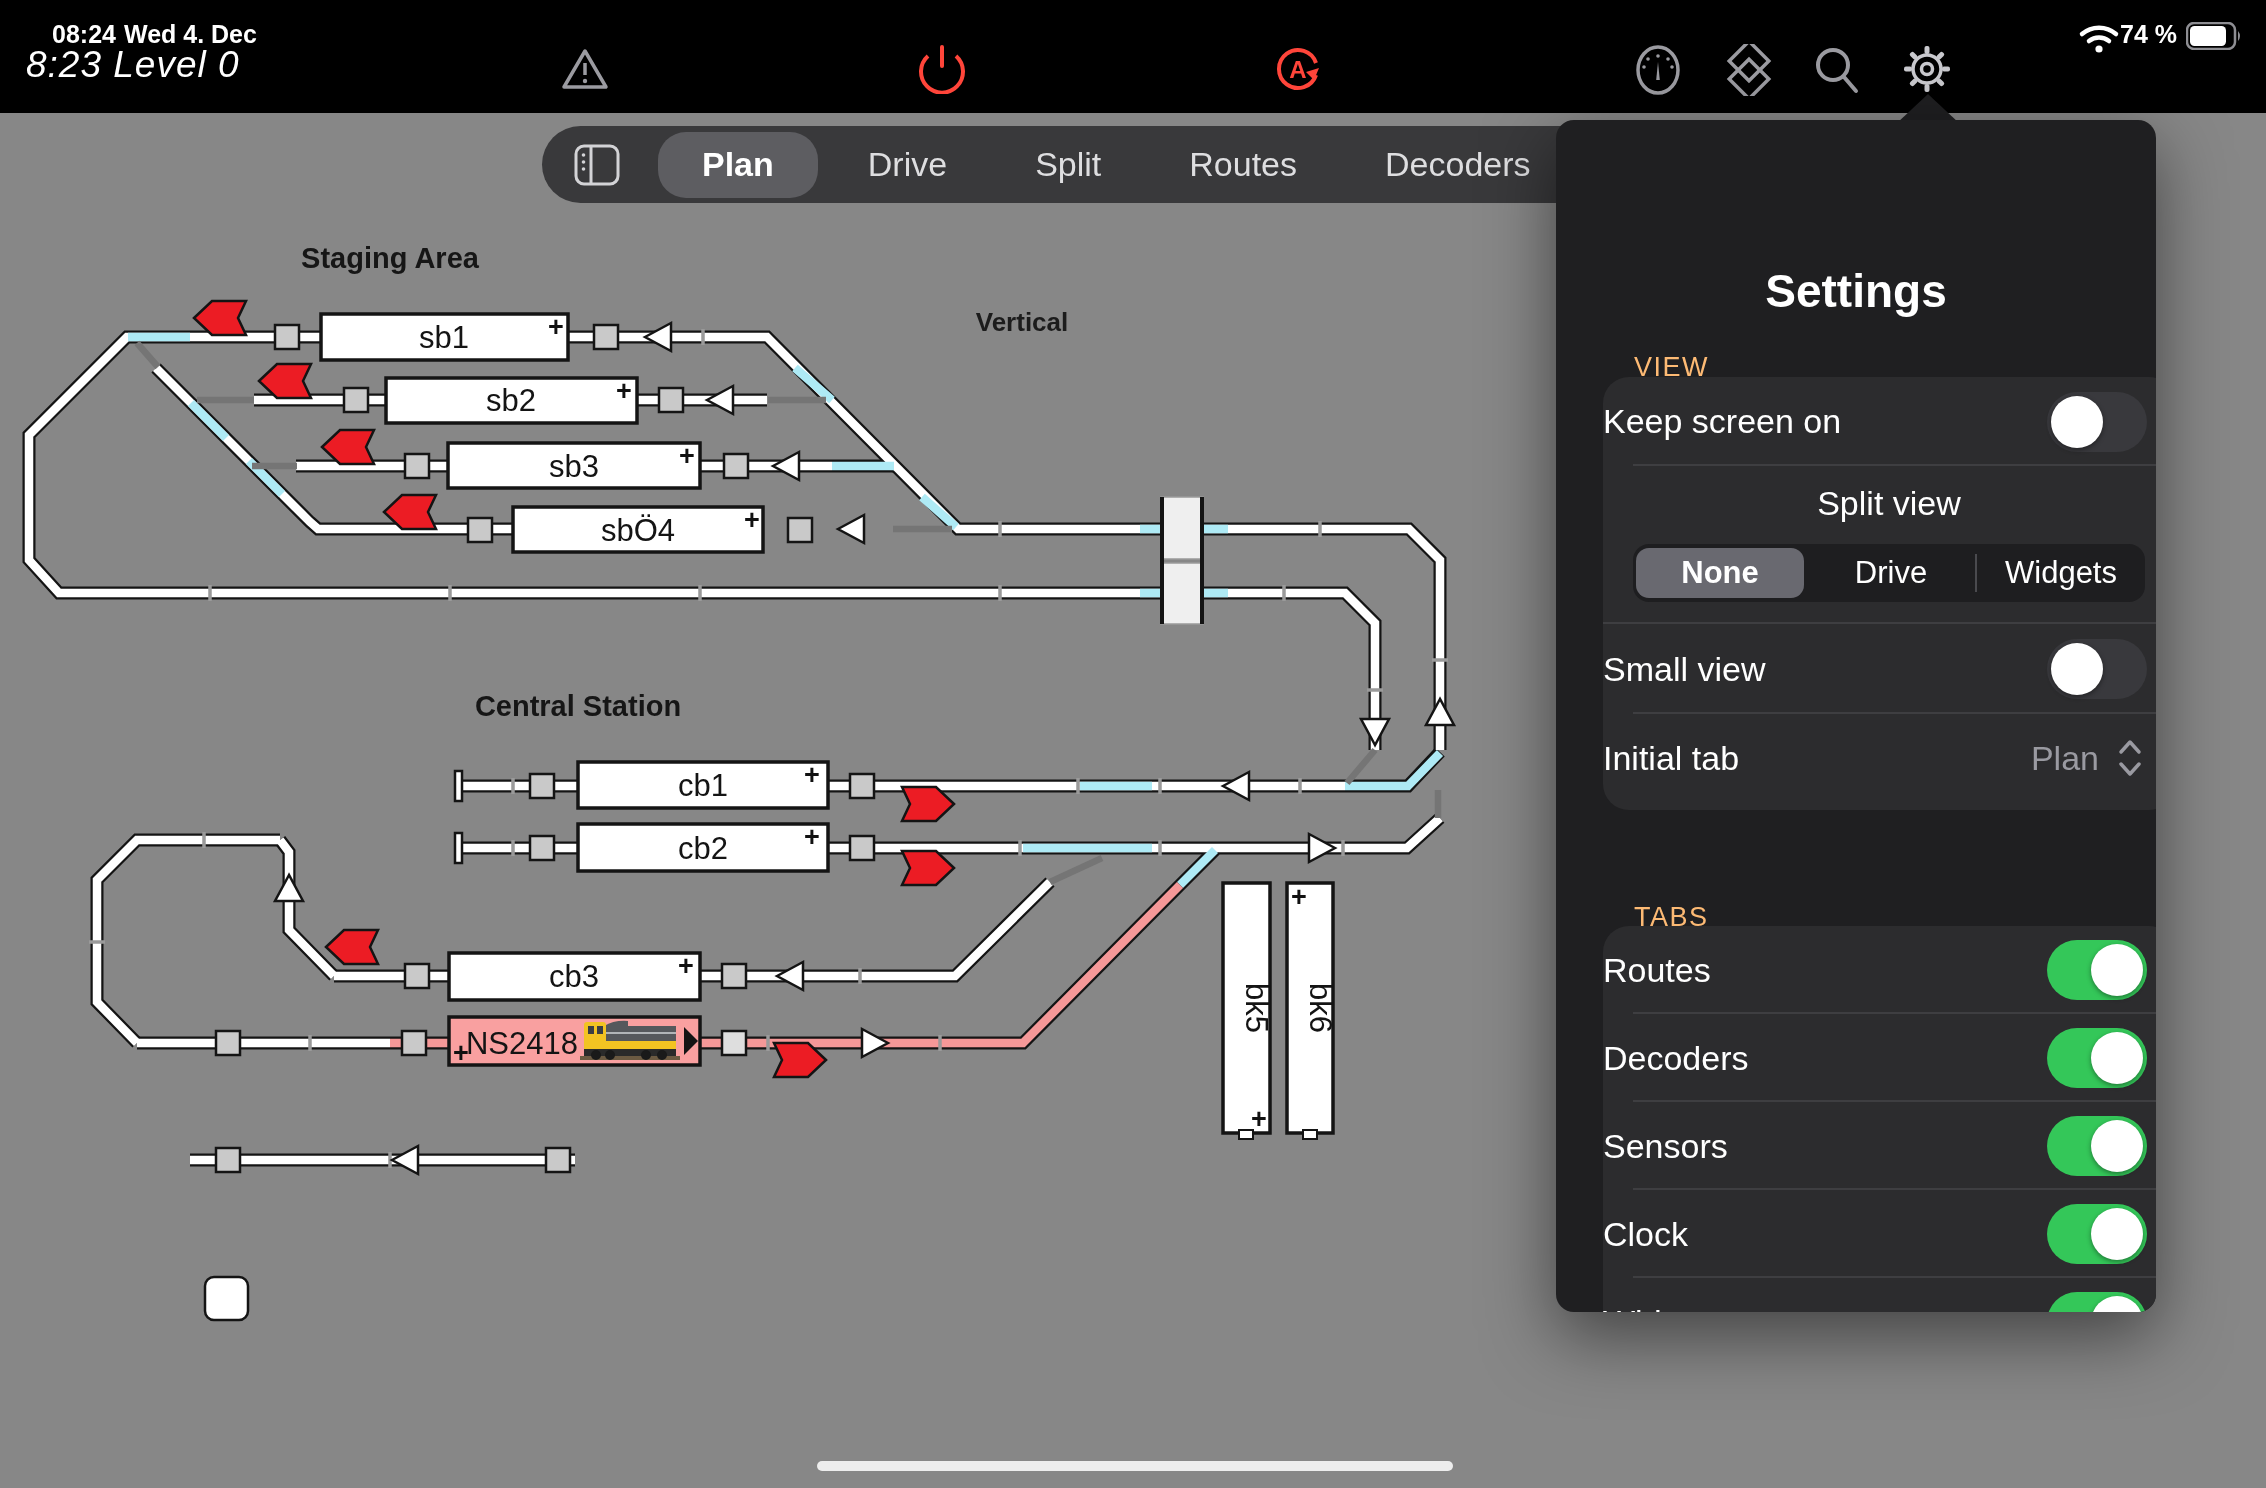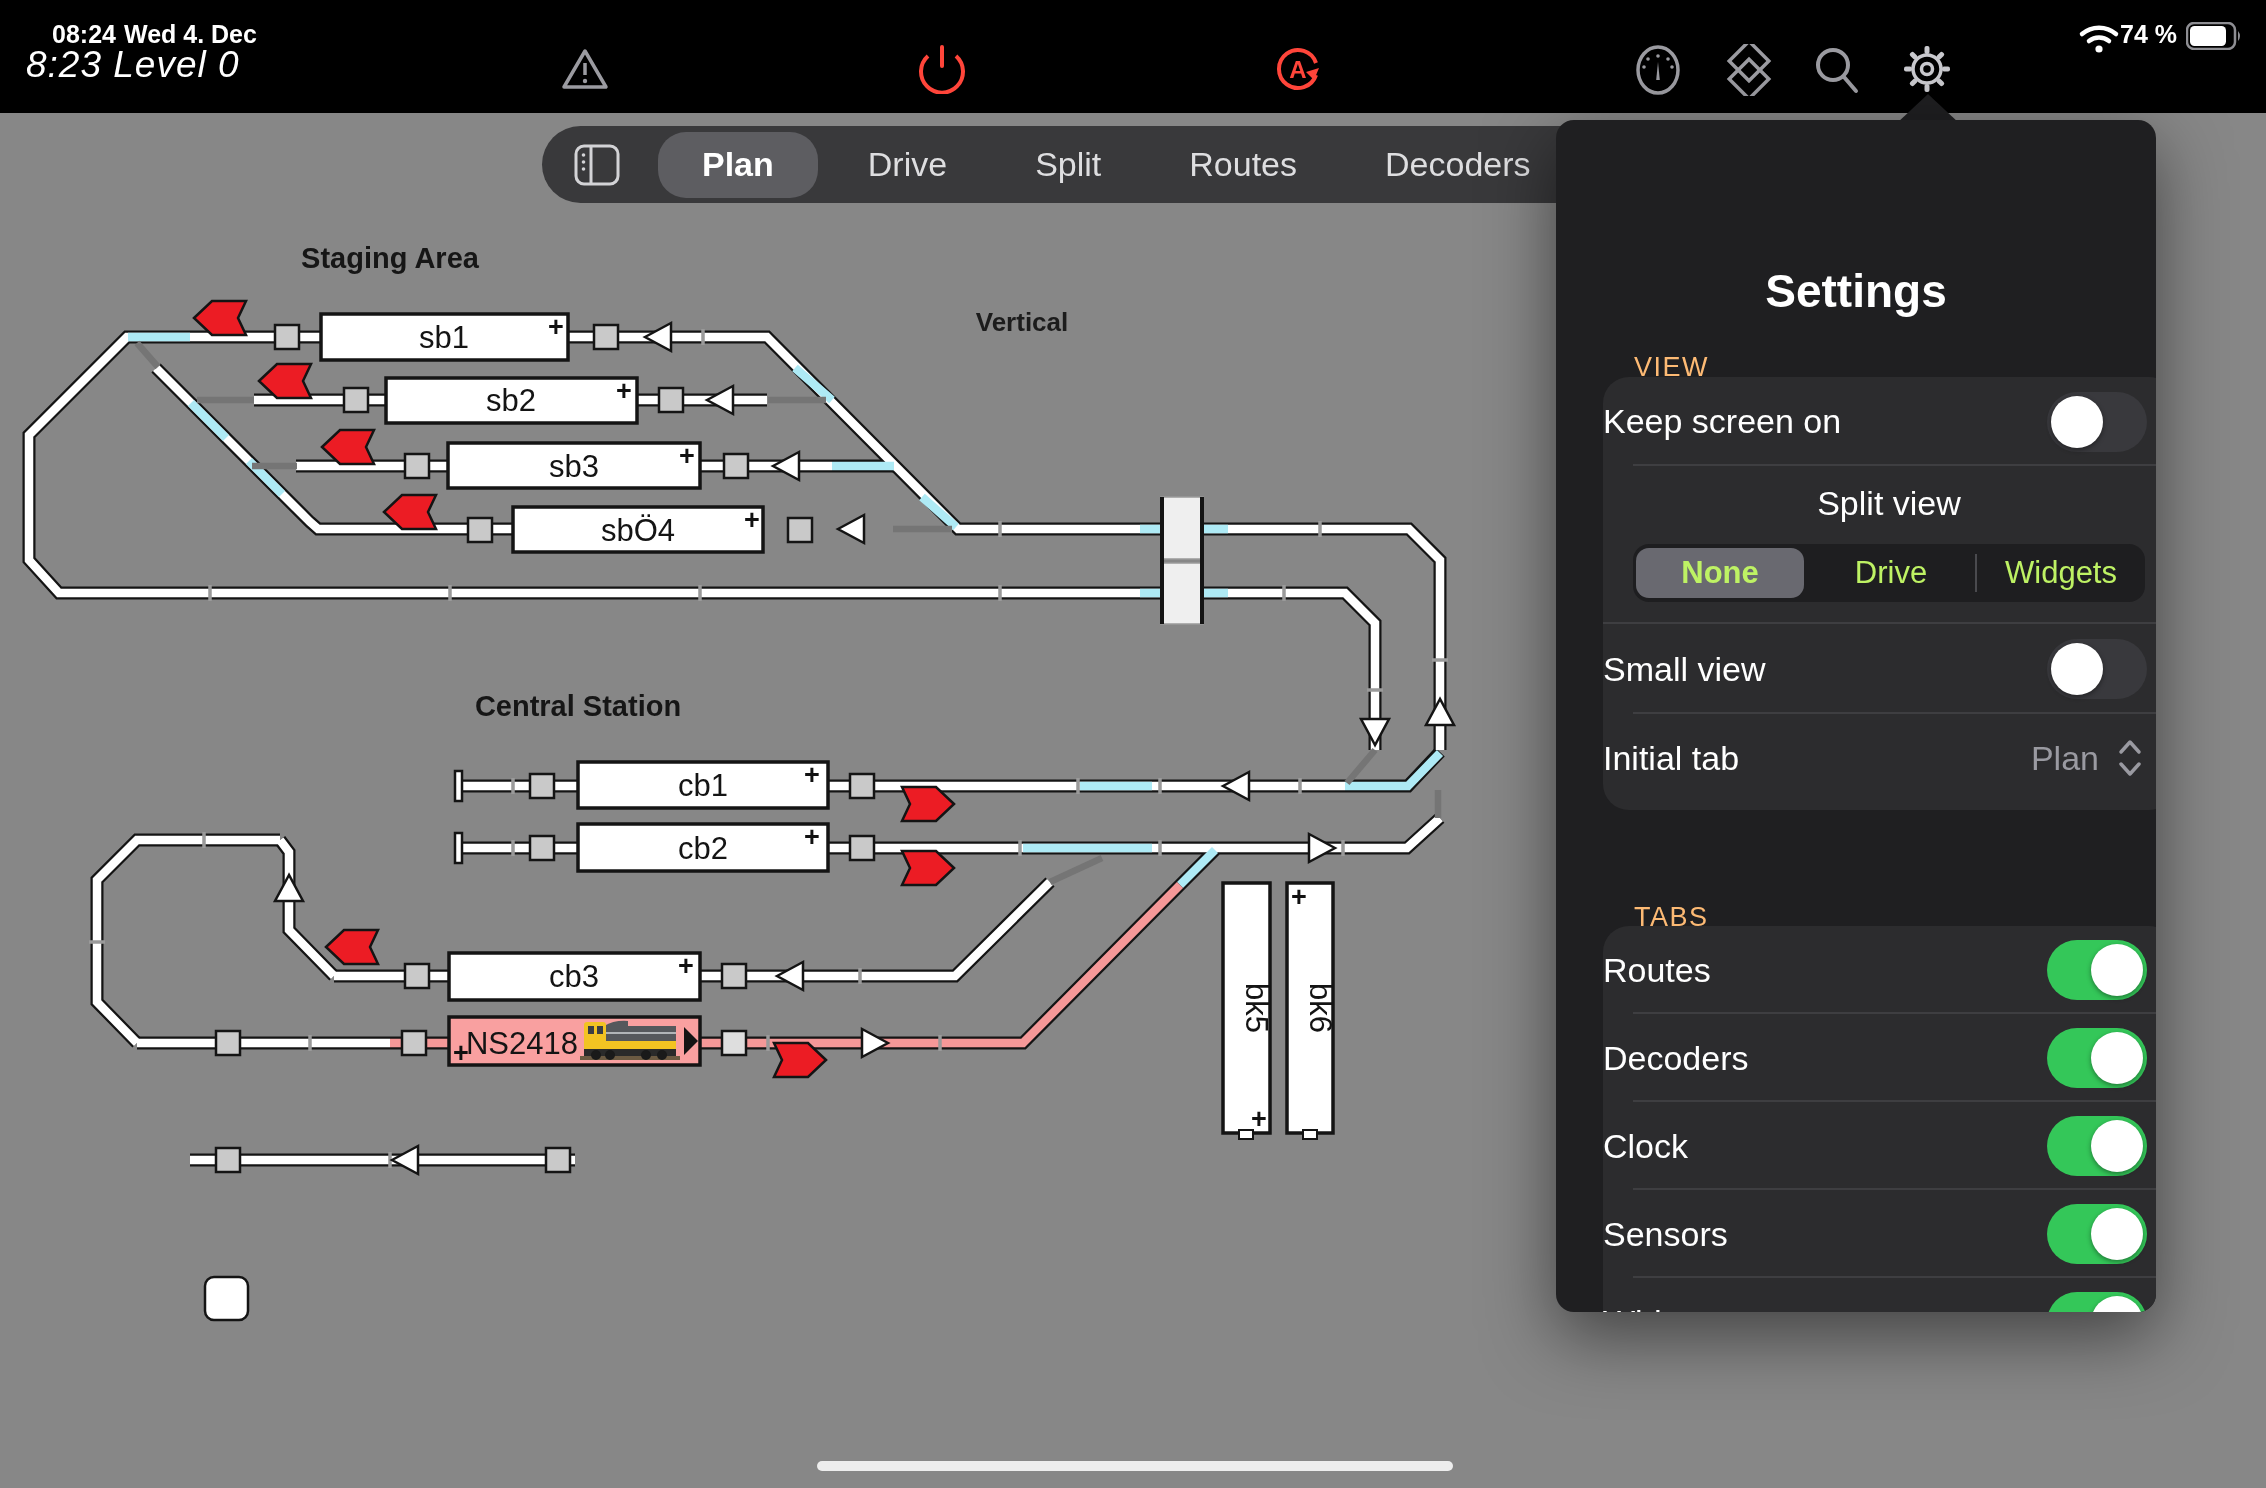--- a/index.html
+++ b/index.html
@@ -53,21 +53,21 @@
   .card{position:absolute;left:47px;width:572px;background:#2c2c2e;border-radius:26px;}
   .row{position:relative;height:88px;display:flex;align-items:center;}
   .row .rl{font-size:34px;}
   .row .divider{position:absolute;left:30px;right:0;bottom:0;height:2px;background:#3e3e41;}
   .toggle{position:absolute;right:28px;width:100px;height:60px;border-radius:30px;background:#39393d;}
   .toggle .knob{position:absolute;top:4px;left:4px;width:52px;height:52px;border-radius:26px;background:#fff;box-shadow:0 2px 5px rgba(0,0,0,.4);}
   .toggle.on{background:#34c759;}
   .toggle.on .knob{left:auto;right:4px;}
   .split-title{height:74px;display:flex;align-items:center;justify-content:center;font-size:34px;}
   .seg{position:relative;margin:4px 30px 20px 30px;height:58px;background:#1e1e20;border-radius:16px;display:flex;align-items:center;}
-  .seg .opt{flex:1;text-align:center;font-size:31px;color:#bef264;z-index:1;}
+  .seg .opt{flex:1;text-align:center;font-size:31px;color:#ffffff;z-index:1;}
   .seg .opt.sel{background:#696970;border-radius:13px;height:50px;line-height:50px;margin:0 3px;font-weight:600;}
   .seg .vdiv{width:2px;height:38px;background:#4a4a4e;}
   .value{position:absolute;right:76px;font-size:34px;color:#9a9aa1;}
   .chev{position:absolute;right:28px;width:34px;height:44px;}
   
   .home{position:absolute;left:817px;top:1461px;width:636px;height:10px;border-radius:5px;background:#ededed;}
 </style>
 </head>
 <body>
 
@@ -441,28 +441,28 @@
       <div class="divider"></div>
     </div>
     <div class="row">
       <span class="rl">Decoders</span>
       <div class="toggle on">
           <div class="knob"></div>
         </div>
       <div class="divider"></div>
     </div>
     <div class="row">
+      <span class="rl">Sensors</span>
+      <div class="toggle on">
+          <div class="knob"></div>
+        </div>
+      <div class="divider"></div>
+    </div>
+    <div class="row">
       <span class="rl">Clock</span>
-      <div class="toggle on">
-          <div class="knob"></div>
-        </div>
-      <div class="divider"></div>
-    </div>
-    <div class="row">
-      <span class="rl">Sensors</span>
       <div class="toggle on">
           <div class="knob"></div>
         </div>
       <div class="divider"></div>
     </div>
     <div class="row">
       <span class="rl">Widgets</span>
       <div class="toggle on">
           <div class="knob"></div>
         </div>

